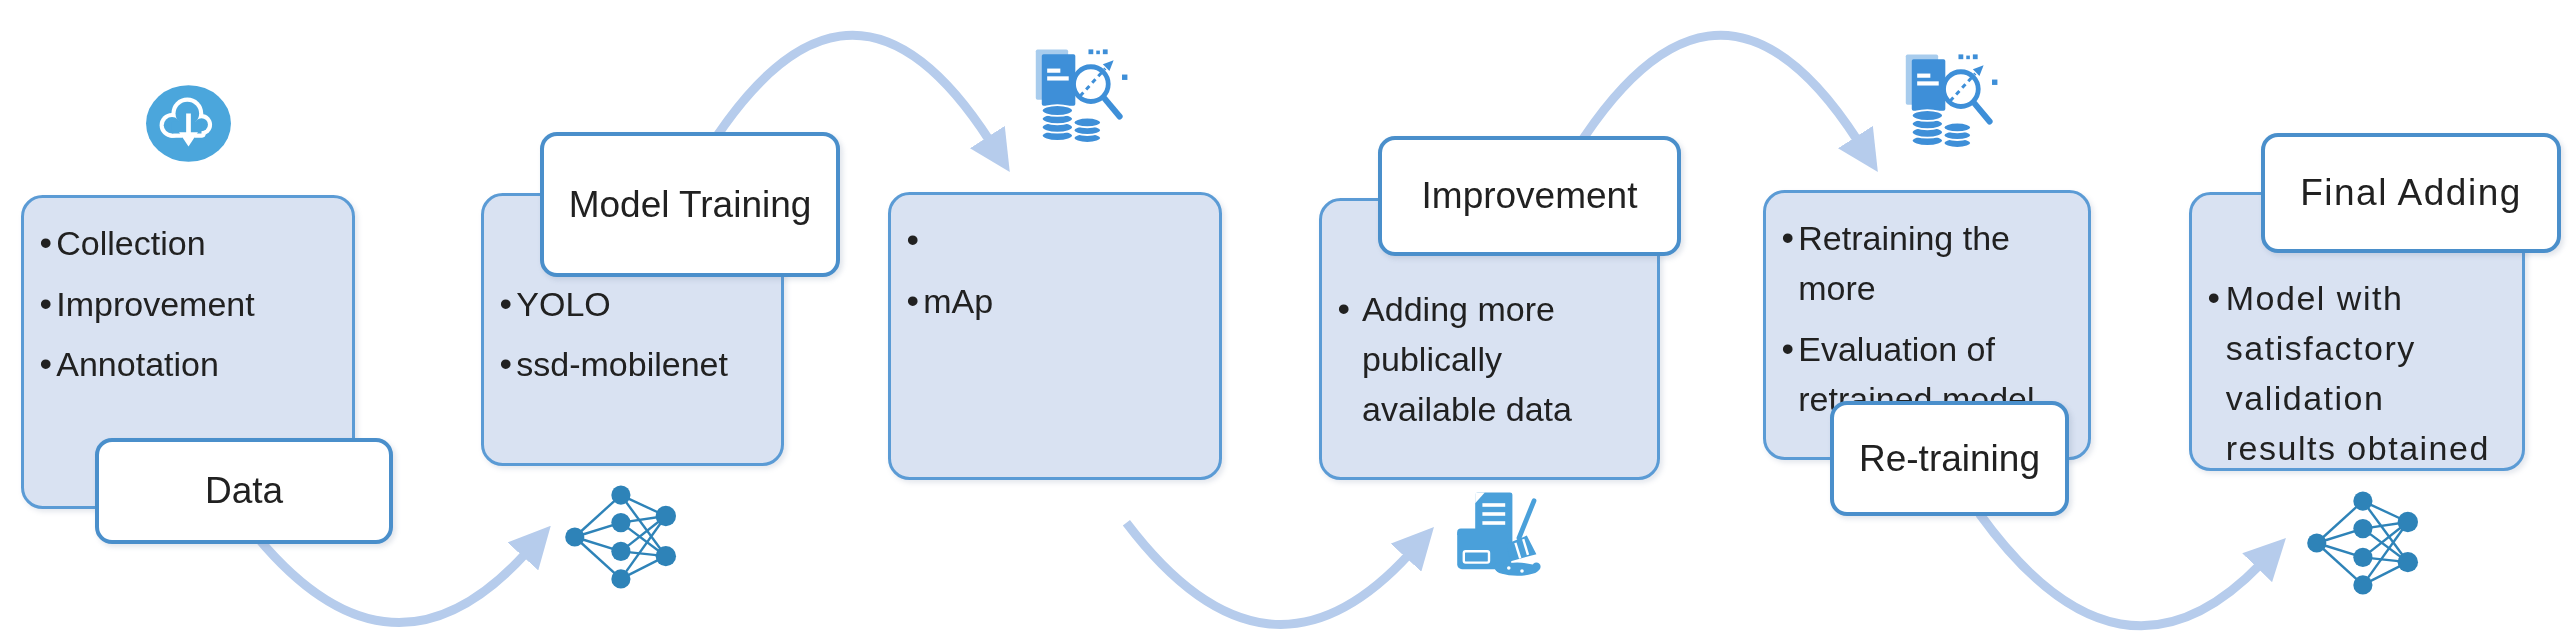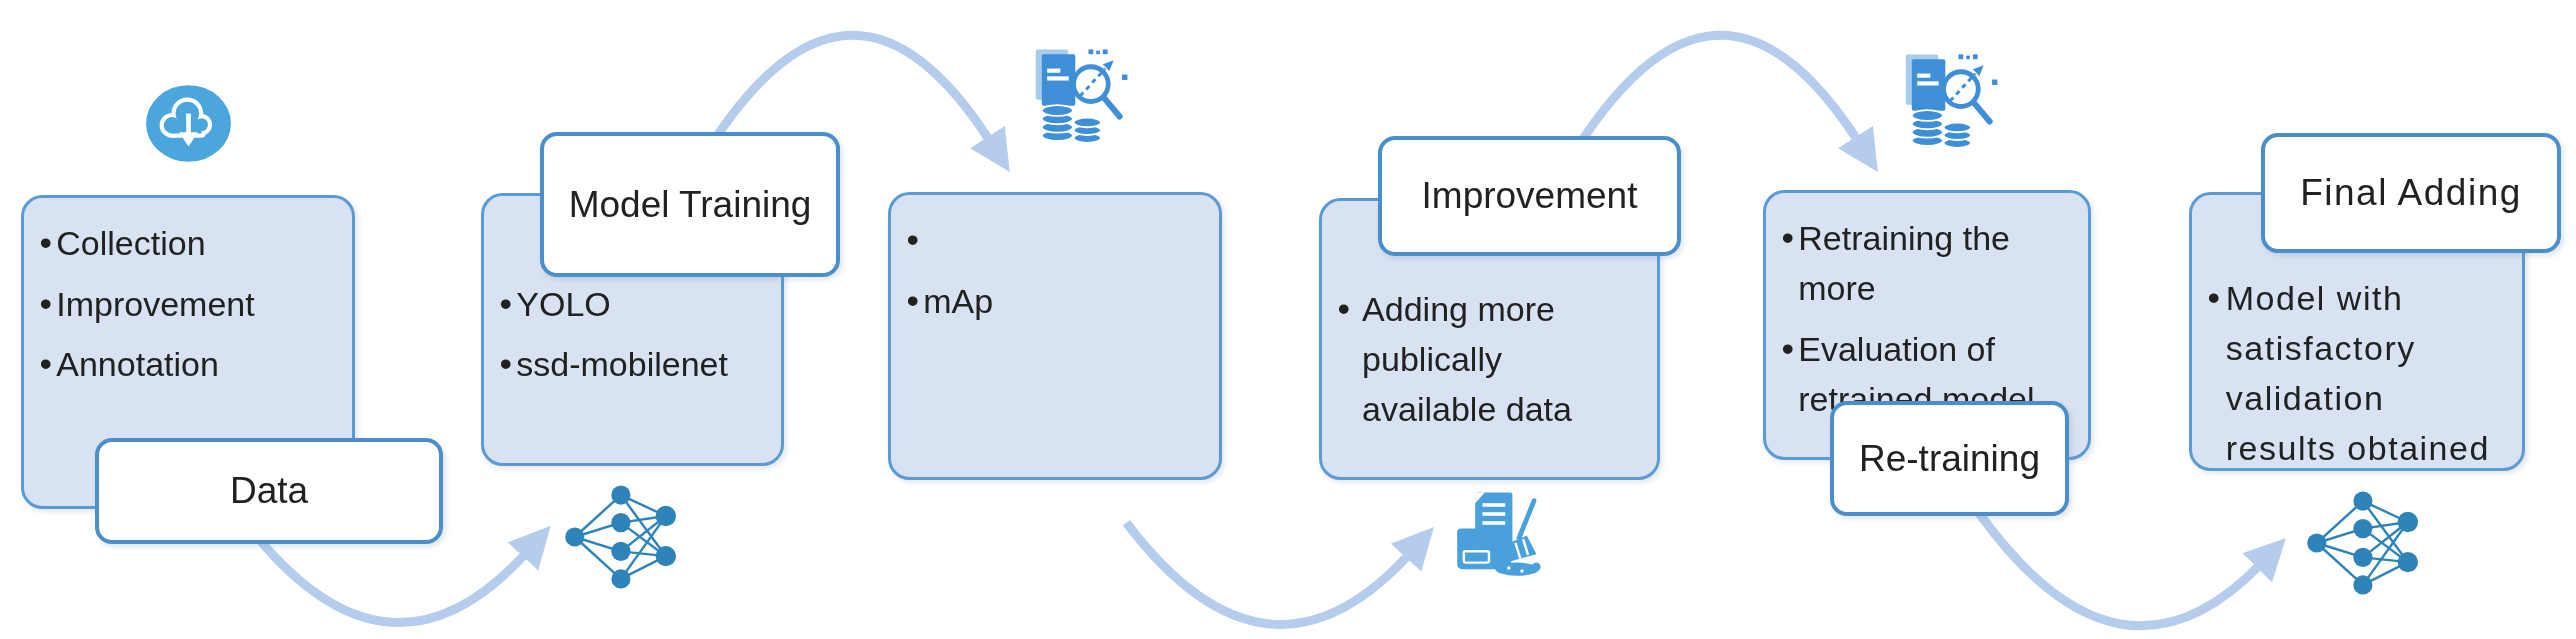--- a/index.html
+++ b/index.html
@@ -34,21 +34,21 @@
   .icon svg{width:100%;height:100%;display:block}
 
   
   .s1b{left:21px;top:195px;width:334px;height:314px}
   .s2b{left:481px;top:193px;width:303px;height:273px}
   .s3b{left:888px;top:192px;width:334px;height:288px}
   .s4b{left:1319px;top:198px;width:341px;height:282px}
   .s5b{left:1763px;top:190px;width:328px;height:270px}
   .s6b{left:2189px;top:192px;width:336px;height:279px}
 
-  .s1l{left:95px;top:438px;width:348px;height:106px}
+  .s1l{left:95px;top:438px;width:298px;height:106px}
   .s2l{left:540px;top:132px;width:300px;height:145px}
   .s3l{left:960px;top:421px;width:298px;height:113px}
   .s4l{left:1378px;top:136px;width:303px;height:120px}
   .s5l{left:1830px;top:401px;width:239px;height:115px}
   .s6l{left:2261px;top:133px;width:300px;height:120px}
 
   .ic-cloud{left:144px;top:84px;width:89px;height:79px}
   .ic-n1{left:564px;top:484px;width:115px;height:106px}
   .ic-a1{left:1031px;top:47px;width:103px;height:97px}
   .ic-clean{left:1451px;top:490px;width:100px;height:96px}

